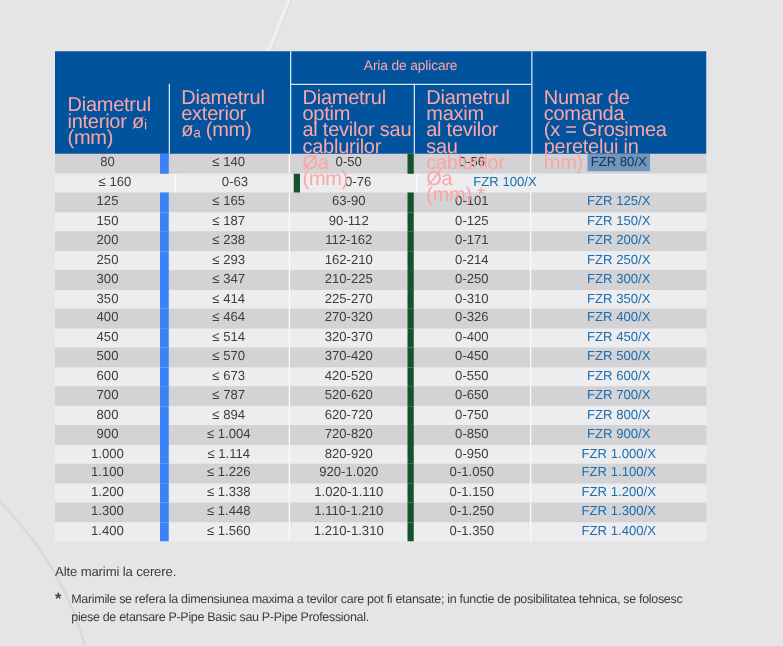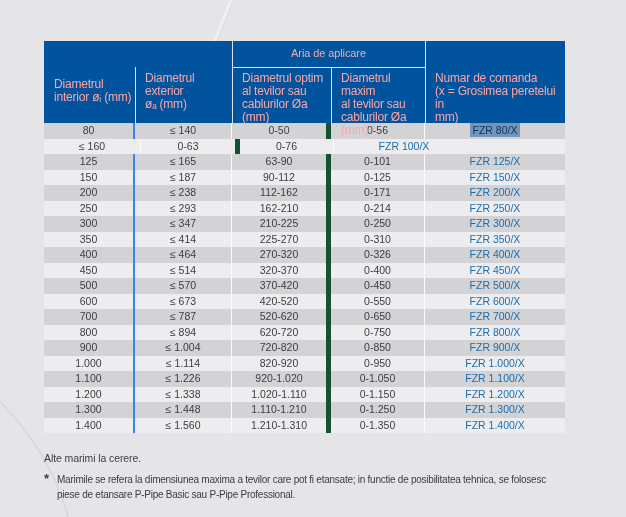--- a/index.html
+++ b/index.html
@@ -22,35 +22,35 @@
   .vl{width:1px;}
   .vl-1{left:91px;top:26px;height:56px;}
   .vl-2{left:188px;top:0;height:82px;}
   .vl-3{left:287px;top:26px;height:56px;}
   .vl-4{left:381px;top:0;height:82px;}
   .span-label{
     position:absolute;left:188px;top:6px;width:193px;text-align:center;
     font-size:11px;letter-spacing:-.1px;
   }
   .hcell{
-    position:absolute;font-size:12px;line-height:13px;letter-spacing:-.2px;
+    position:absolute;font-size:16px;line-height:13px;letter-spacing:-.2px;
     white-space:pre-line;
   }
   .hc1{left:10px;top:37px;width:80px;}
   .hc2{left:101px;top:31px;width:86px;}
   .hc3{left:198px;top:31px;width:88px;}
   .hc4{left:297px;top:31px;width:83px;}
   .hc5{left:391px;top:31px;width:130px;}
 
   .tbody{width:521px;}
   .row{display:flex;height:15.5px;line-height:15.5px;font-size:10.5px;color:#3d3d40;}
   .row:nth-child(odd){background:var(--row-gray,#d3d3d6);}
   .row:nth-child(even){background:var(--row-light,#ededef);}
   .cell{box-sizing:border-box;text-align:center;overflow:hidden;}
-  .c1{width:91px;border-right:2px solid #3b82f6;}
+  .c1{width:91px;border-right:7px solid #3b82f6;}
   .c2{width:97px;border-right:1px solid #fbfbfd;}
   .c3{width:99px;border-right:5px solid #14532d;}
   .c4{width:94px;border-right:1px solid #fbfbfd;}
   .c5{width:140px;}
   .order-link{color:var(--link-blue,#1a6dae);cursor:pointer;}
   .order-link.sel{
     background:var(--selection-bg,#7295ba);
     color:var(--selection-text,#0e3463);
     padding:1px 3px;
   }

